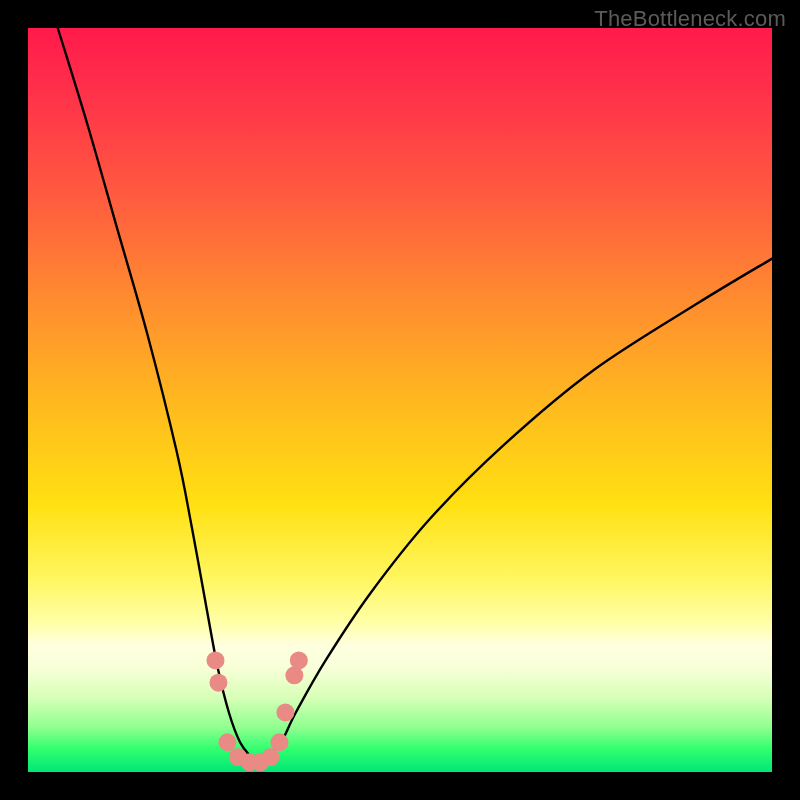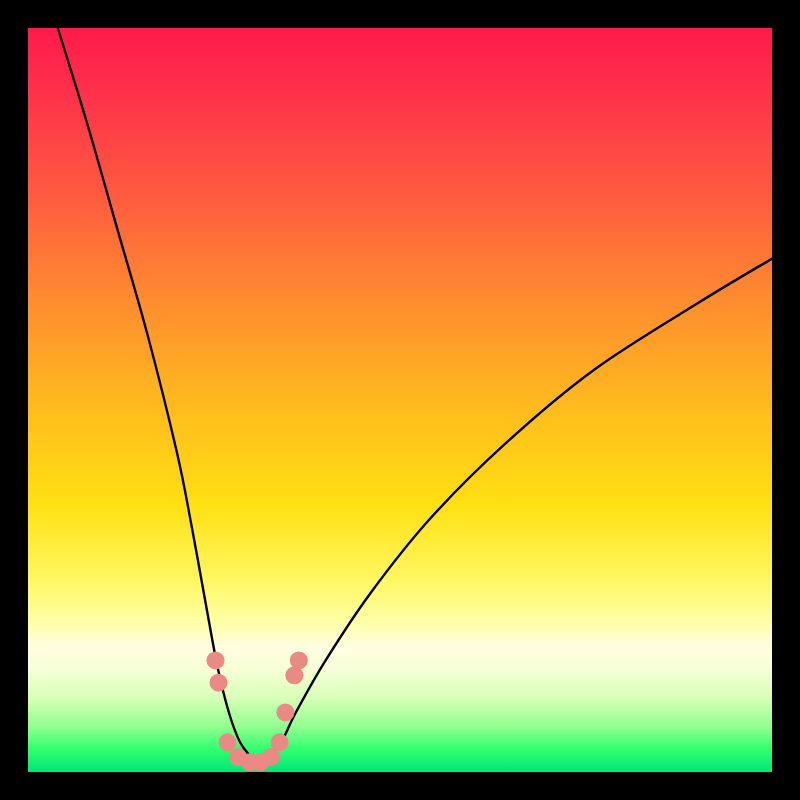--- a/index.html
+++ b/index.html
@@ -77,13 +77,14 @@
           <circle cx="221.712" cy="734.328" r="9" fill="#e98a85"></circle>
           <circle cx="232.128" cy="734.328" r="9" fill="#e98a85"></circle>
           <circle cx="242.544" cy="729.12" r="9" fill="#e98a85"></circle>
           <circle cx="251.47199999999998" cy="714.24" r="9" fill="#e98a85"></circle>
           <circle cx="257.42400000000004" cy="684.48" r="9" fill="#e98a85"></circle>
           <circle cx="266.352" cy="647.28" r="9" fill="#e98a85"></circle>
           <circle cx="270.816" cy="632.4" r="9" fill="#e98a85"></circle>
         </g>
     </svg>
   </div>
+  <div class="watermark">TheBottleneck.com</div>
 </div>
 
 </body></html>

